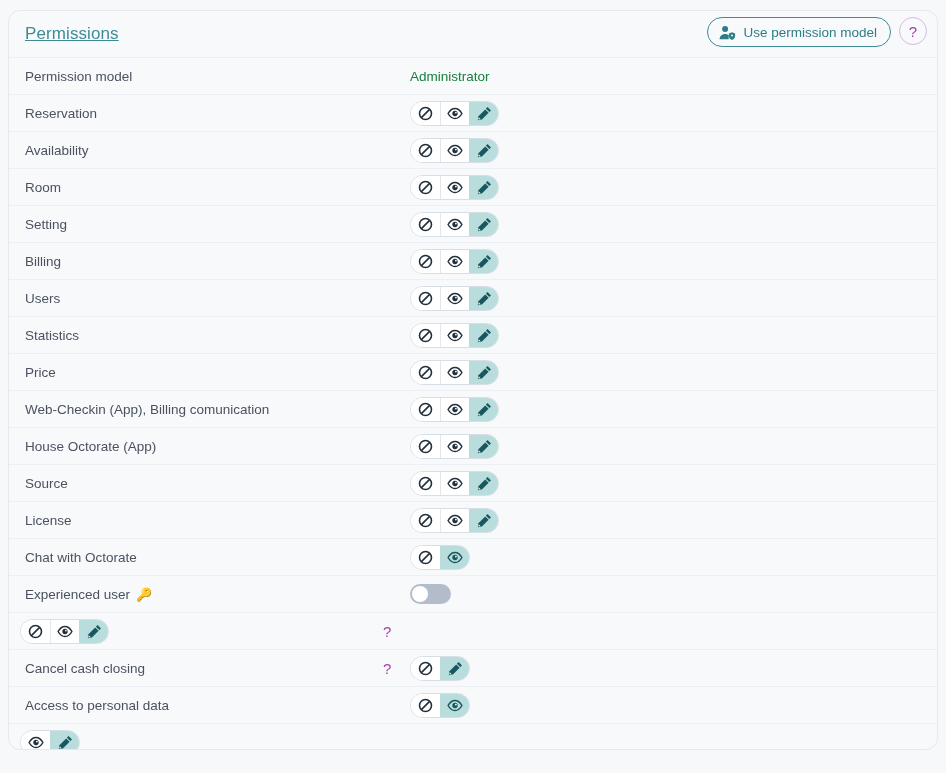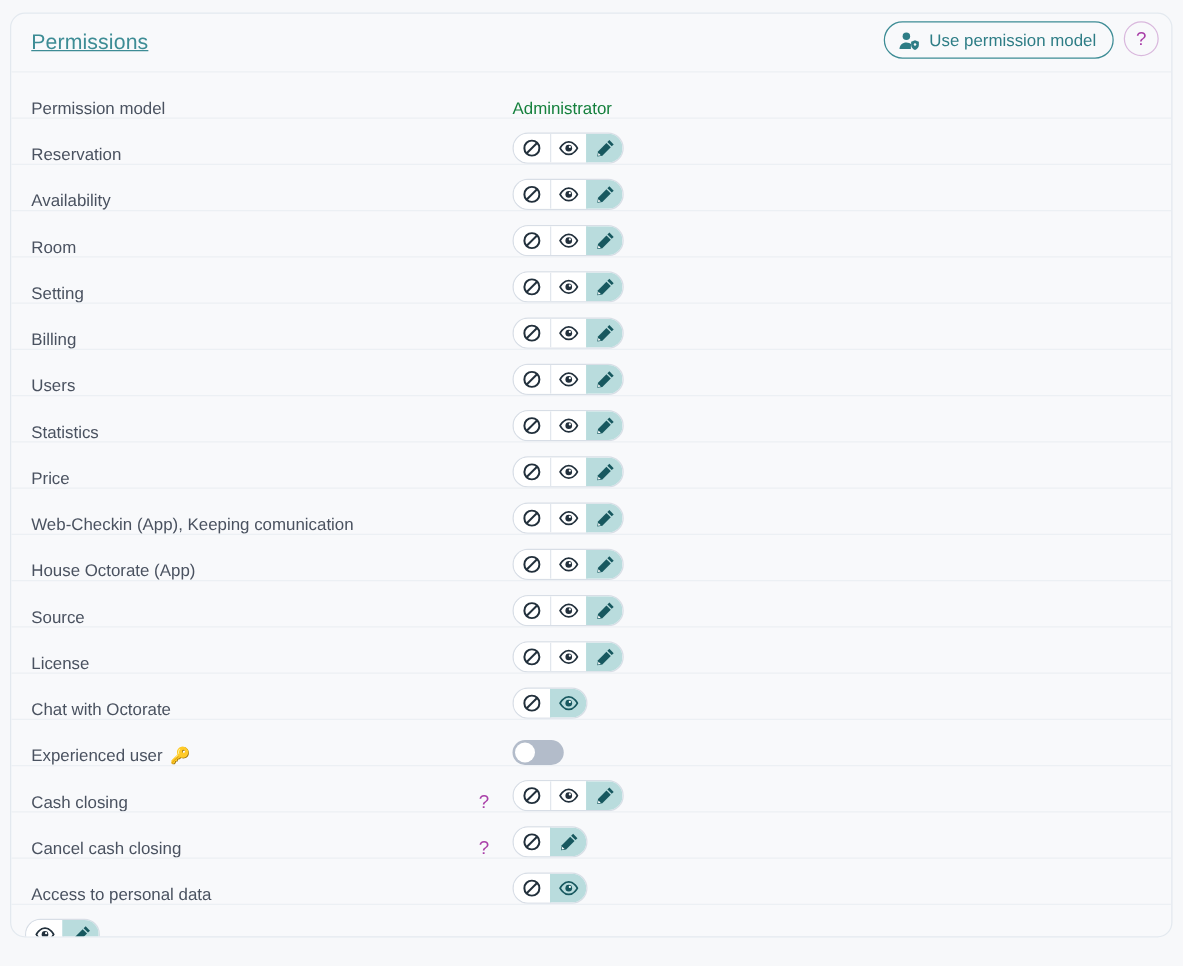--- a/index.html
+++ b/index.html
@@ -79,21 +79,21 @@
     justify-content: center;
     cursor: pointer;
     font-weight: 400;
   }
 
   
   .rows { padding: 0; }
   .row {
     position: relative;
     display: flex;
-    align-items: flex-end;
+    align-items: center;
     height: 37px;
     border-top: 1px solid #ecf0f4;
     padding: 0 8px;
   }
   .row.first { border-top: 1px solid #ecf0f4; }
   .row-label {
     width: 390px;
     flex: 0 0 390px;
     font-size: 13.5px;
     color: #4a5260;
@@ -424,21 +424,21 @@
                   <path d="M11.2 1.1l3.7 3.7 -1.7 1.7 -3.7 -3.7z" fill="#17585f"></path>
                   <path d="M8.7 3.6l3.7 3.7 -7.2 7.2 -4.3 0.6 0.6 -4.3z" fill="#17585f"></path>
                   <path d="M1.5 14.5l0.35 -2.4 2.05 2.05z" fill="#ffffff"></path>
                 </svg>
               </div>
             </div>
           </div>
         </div>
         <div class="row">
           <div class="row-label">
-            <span>Web-Checkin (App), Keeping comunication</span>
+            <span>Web-Checkin (App), Billing comunication</span>
           </div>
           <div class="row-control">
             <div class="seg">
               <div class="seg-btn">
                 <svg width="15" height="15" viewBox="0 0 16 16">
                   <circle cx="8" cy="8" r="6.4" fill="none" stroke="#22303c" stroke-width="1.7"></circle>
                   <line x1="3.6" y1="12.4" x2="12.4" y2="3.6" stroke="#22303c" stroke-width="1.7"></line>
                 </svg>
               </div>
               <div class="seg-btn">
@@ -572,23 +572,20 @@
             <span>Experienced user</span>
             <span class="keyemoji">🔑</span>
           </div>
           <div class="row-control">
             <div class="toggle">
               <span class="knob"></span>
             </div>
           </div>
         </div>
         <div class="row">
-          <div class="row-label">
-            <span>Cash closing</span>
-          </div>
           <div class="row-help">?</div>
           <div class="row-control">
             <div class="seg">
               <div class="seg-btn">
                 <svg width="15" height="15" viewBox="0 0 16 16">
                   <circle cx="8" cy="8" r="6.4" fill="none" stroke="#22303c" stroke-width="1.7"></circle>
                   <line x1="3.6" y1="12.4" x2="12.4" y2="3.6" stroke="#22303c" stroke-width="1.7"></line>
                 </svg>
               </div>
               <div class="seg-btn">

